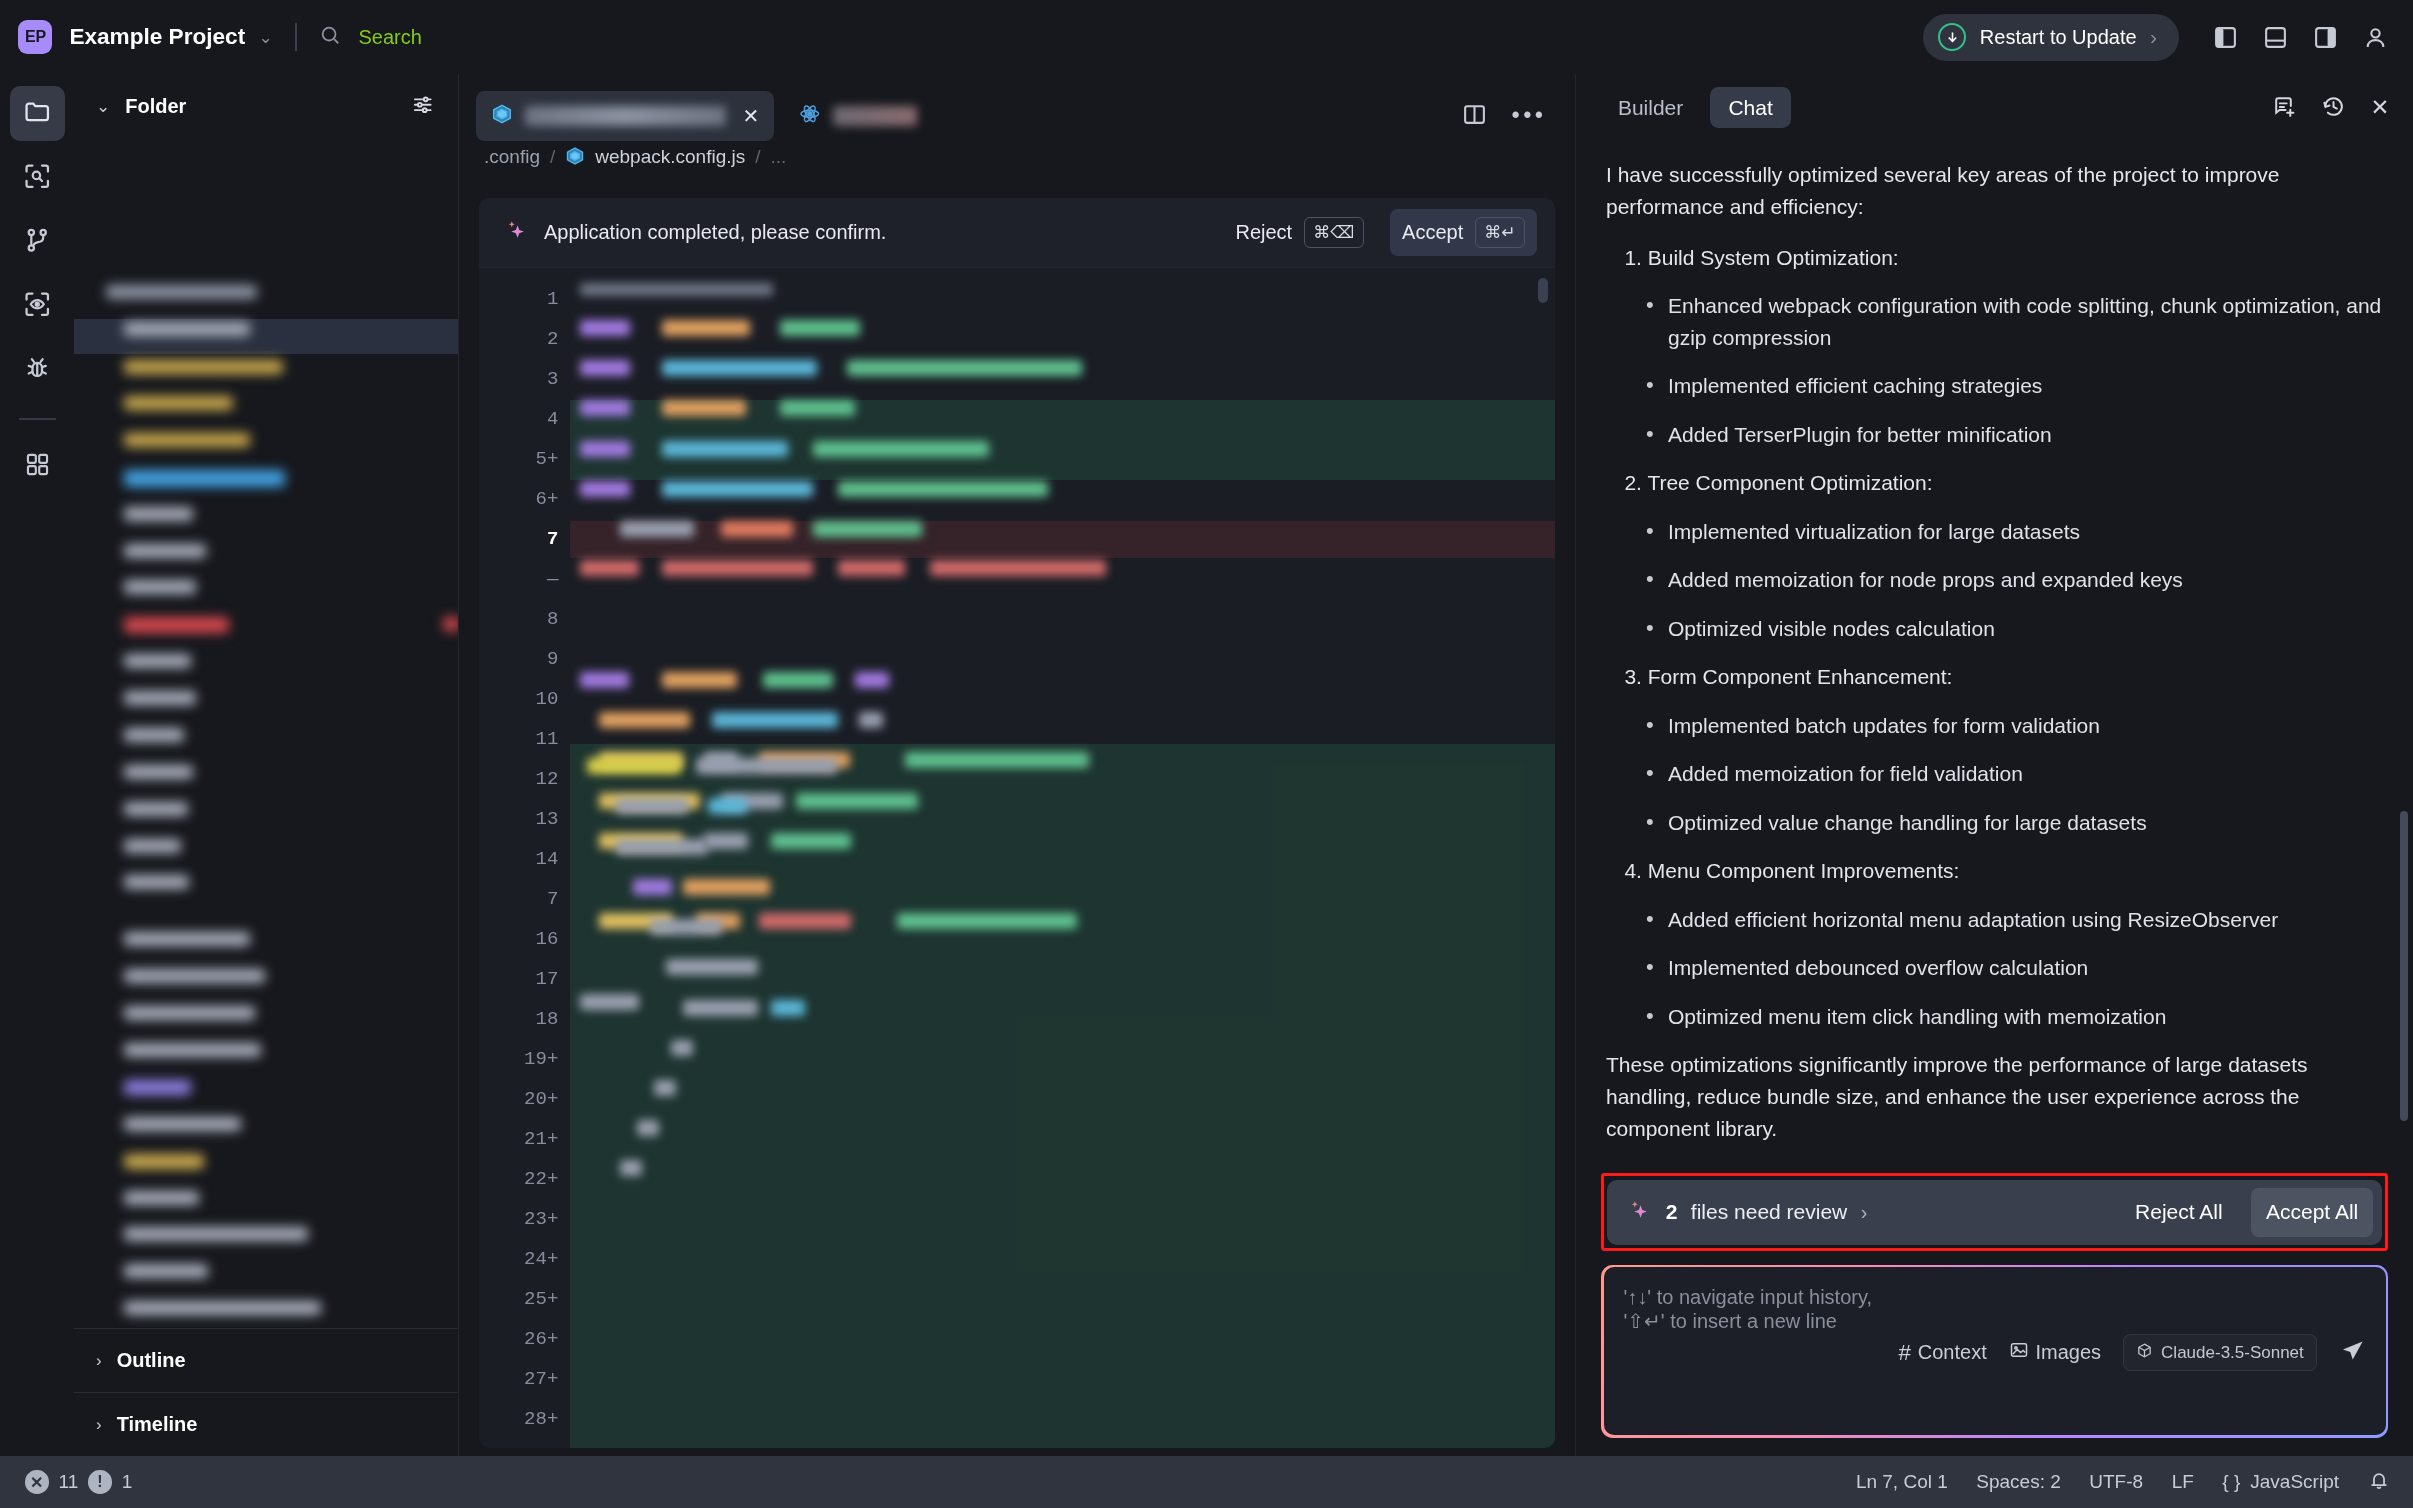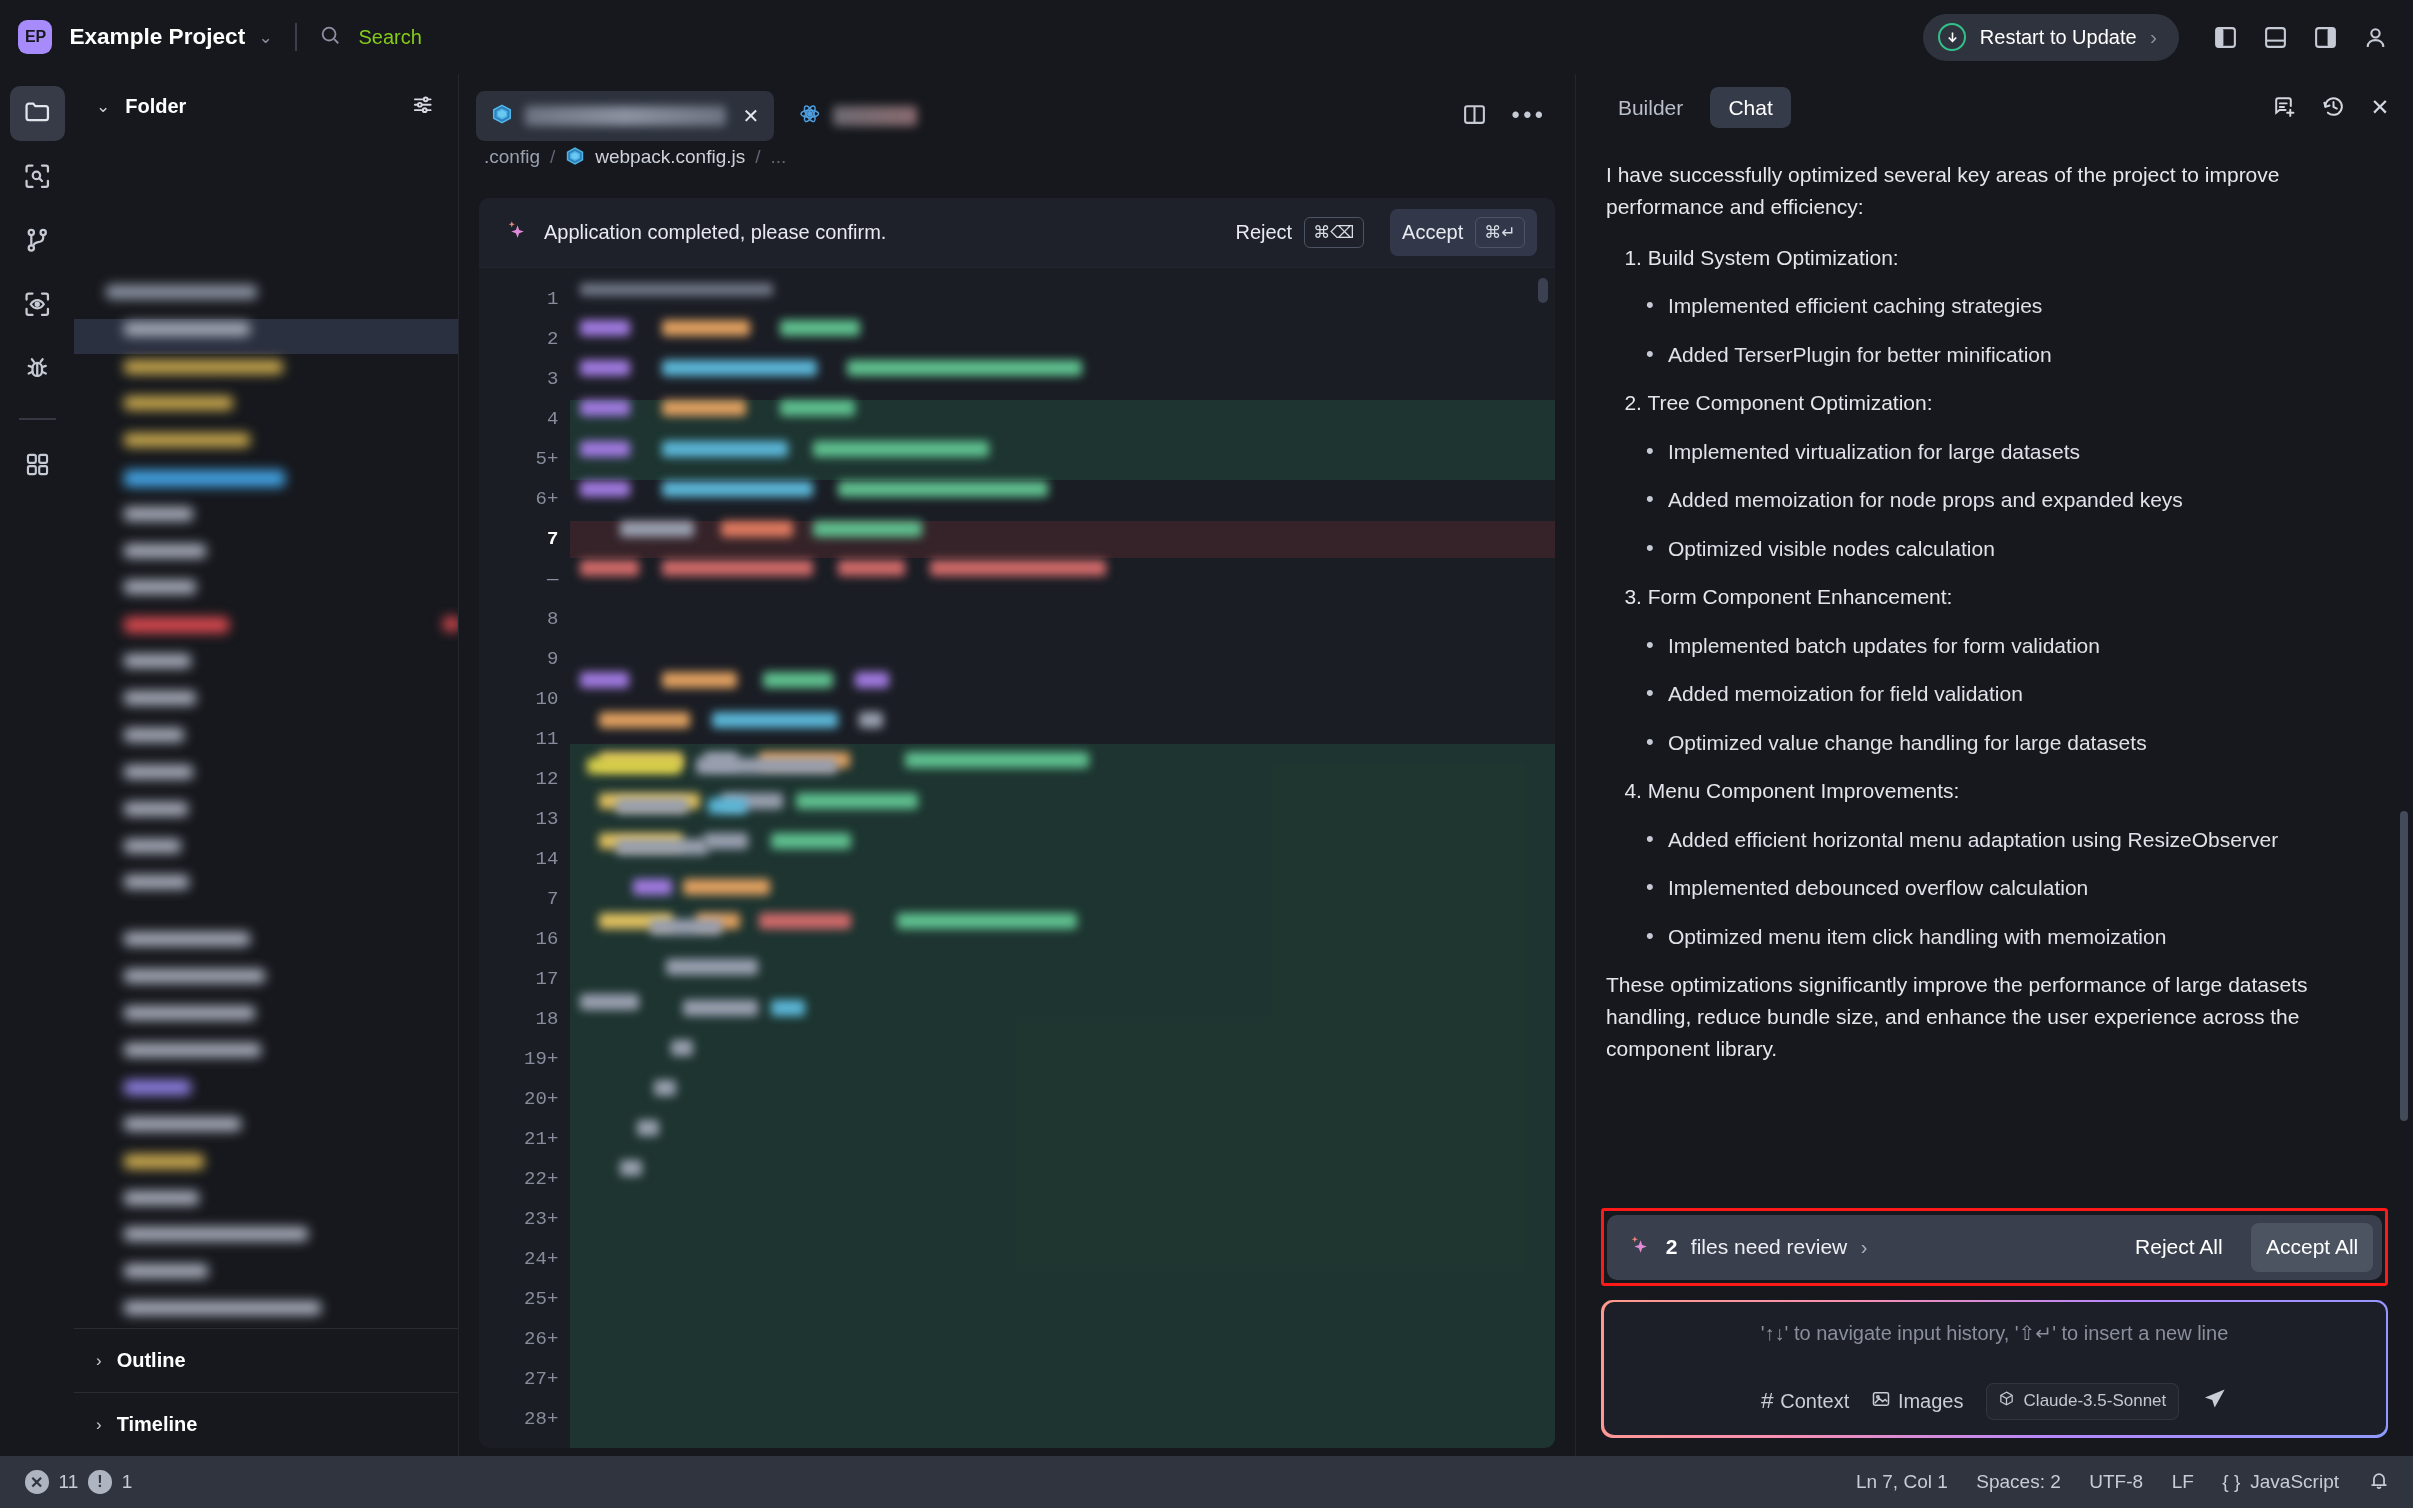--- a/index.html
+++ b/index.html
@@ -205,22 +205,22 @@
   .rev-btn { font-size: 21px; color: #ffffff; padding: 0 15px; height: 49px; display: flex; align-items: center; border-radius: 7.5px; }
   .rev-btn.filled { background: #4c5361; }
 
   .input-wrap { padding: 13.4px 25px 18.4px 25px; }
   .input-box {
     border-radius: 11.7px; padding: 2.5px;
     background: linear-gradient(118deg,#ff9a8b 0%,#f78fb3 30%,#b388ff 62%,#8f9bff 100%);
   }
   .input-inner {
     background: #1c1f27; border-radius: 10px;
-    height: 133px; padding: 18.4px 20px 15px 20px;
-    display: flex; flex-direction: column; align-items: center;
+    height: 168px; padding: 18.4px 20px 15px 20px;
+    display: flex; flex-direction: row;
   }
   .input-ph { font-size: 20px; color: #8a8f9d; flex: 1; }
   .input-foot { display: flex; align-items: center; gap: 22px; }
   .chiplink { display: flex; align-items: center; gap: 6.7px; font-size: 20px; color: #c9cdd7; }
   .model-chip {
     margin-left: auto; display: flex; align-items: center; gap: 8.4px;
     border: 1.7px solid #41465480; border-radius: 7.5px;
     padding: 6.7px 11.7px; font-size: 17px; color: #c2c7d2;
     background: #22252e;
   }
@@ -650,20 +650,21 @@
             </svg>
           </span>
           <span style="font-size:22.6px;">✕</span>
         </span>
       </div>
 
       <div class="chat-body">
         <div class="para">I have successfully optimized several key areas of the project to improve performance and efficiency:</div>
 
         <div class="olitem"><span>1.</span> <span>Build System Optimization:</span></div>
+        <div class="buli">Enhanced webpack configuration with code splitting, chunk optimization, and gzip compression</div>
         <div class="buli">Implemented efficient caching strategies</div>
         <div class="buli">Added TerserPlugin for better minification</div>
 
         <div class="olitem"><span>2.</span> <span>Tree Component Optimization:</span></div>
         <div class="buli">Implemented virtualization for large datasets</div>
         <div class="buli">Added memoization for node props and expanded keys</div>
         <div class="buli">Optimized visible nodes calculation</div>
 
         <div class="olitem"><span>3.</span> <span>Form Component Enhancement:</span></div>
         <div class="buli">Implemented batch updates for form validation</div>

